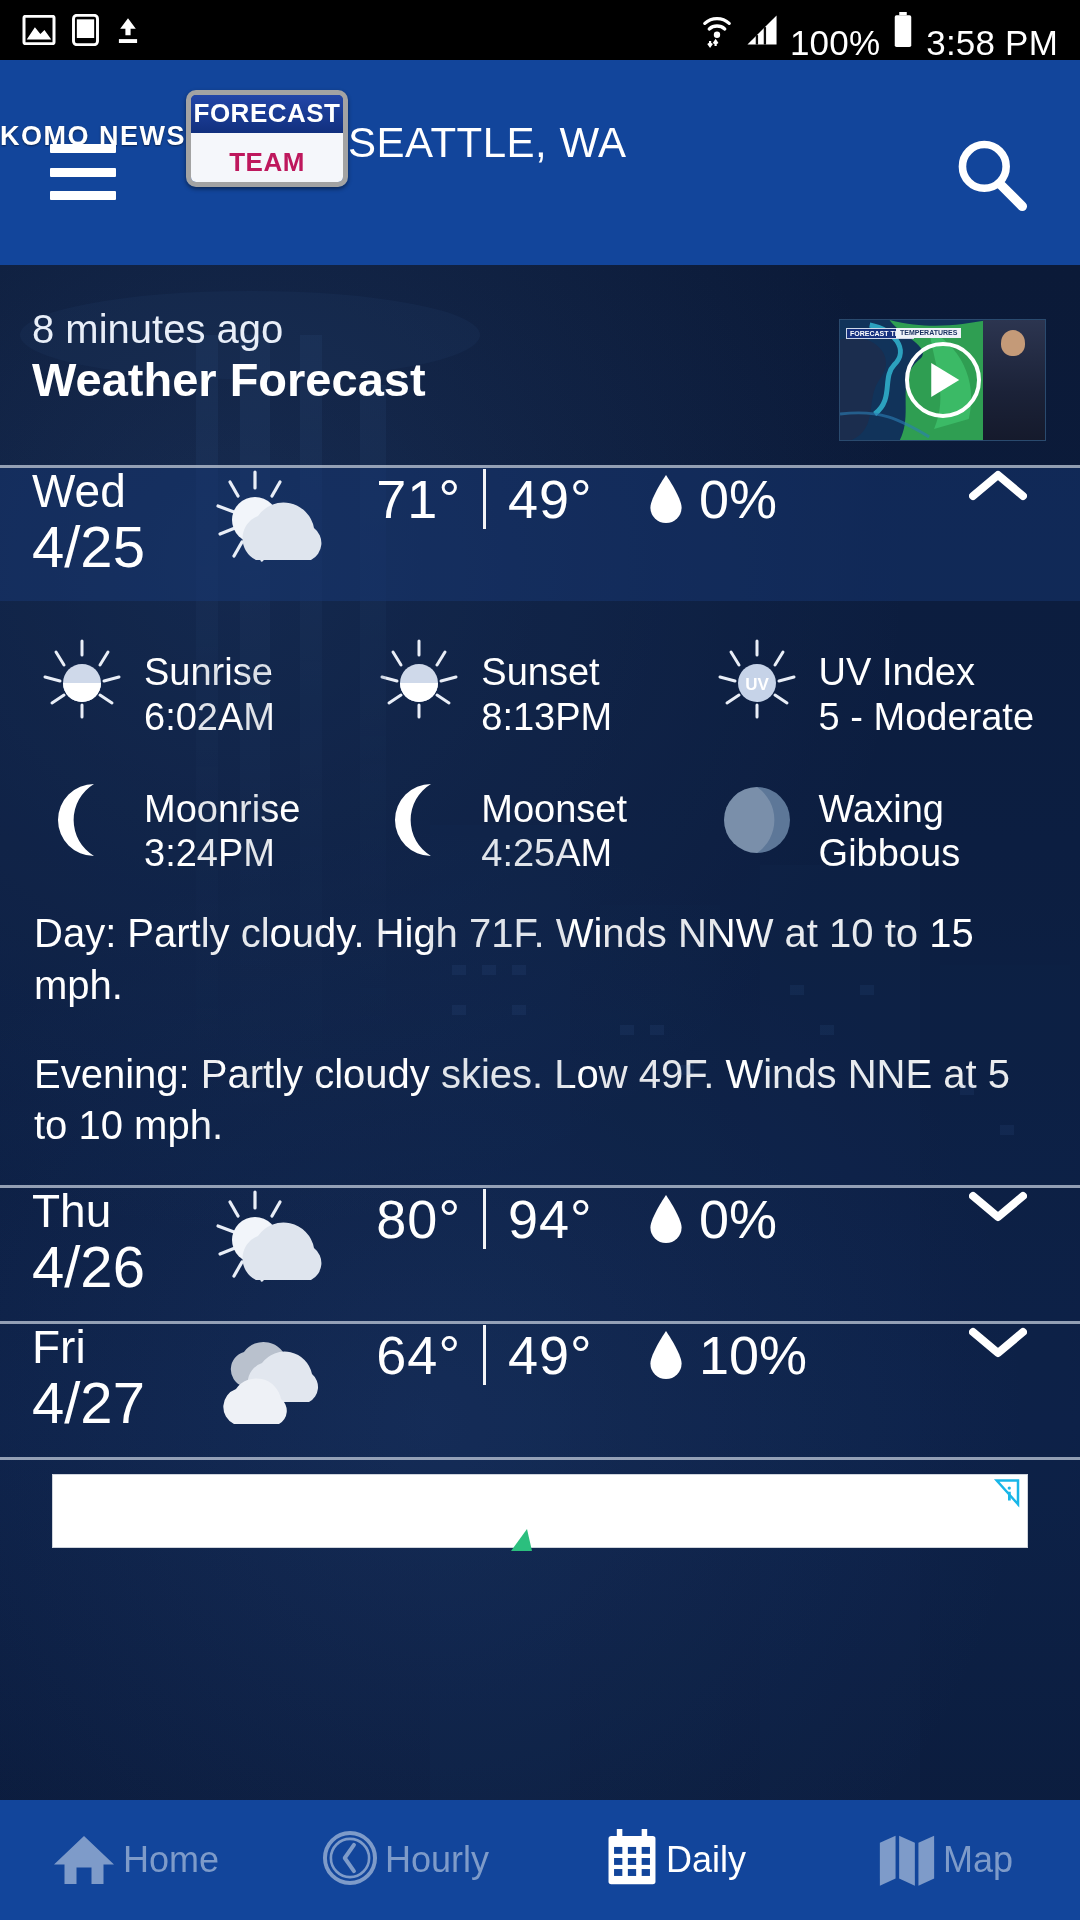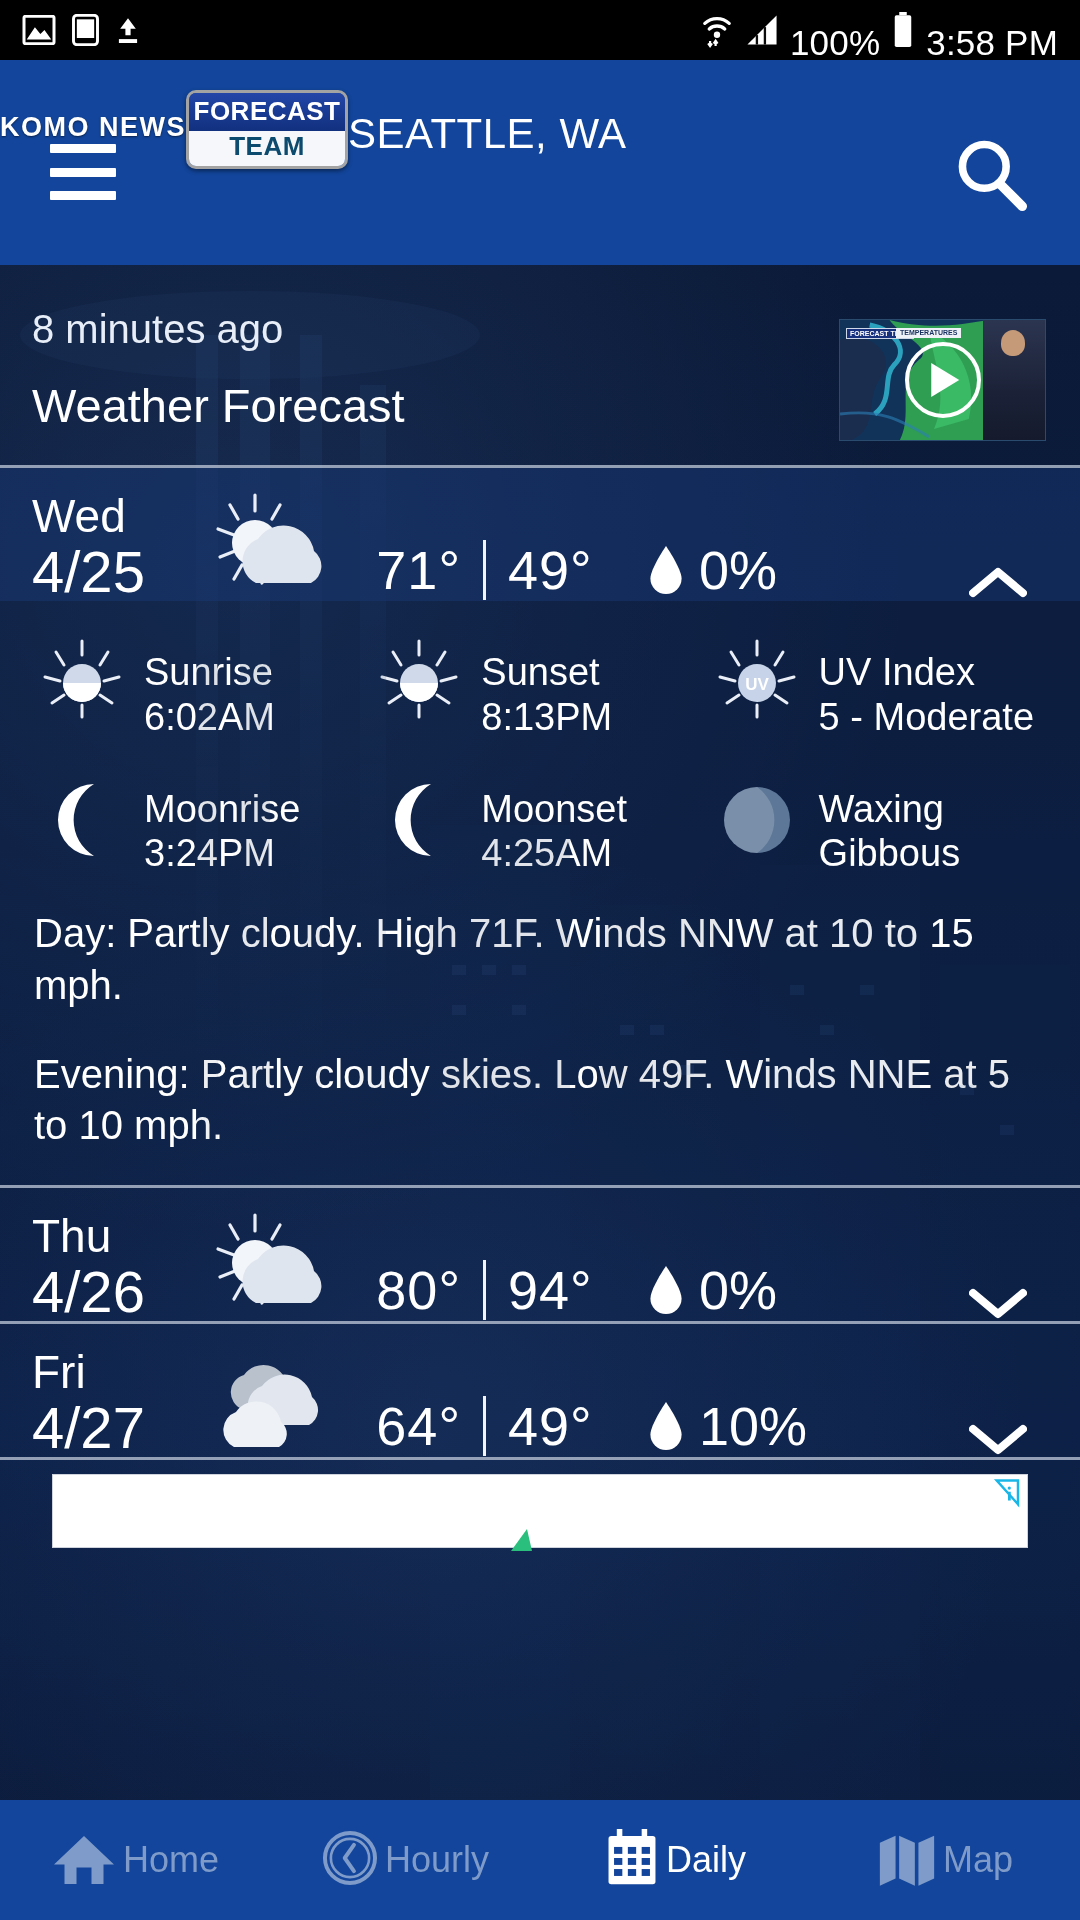--- a/index.html
+++ b/index.html
@@ -36,30 +36,30 @@
     position:absolute; right:52px; top:76px; width:76px; height:76px; cursor:pointer;
   }
   .logo-wrap{
     display:flex; flex-direction:row; align-items:center; padding-top:30px; width:100%;
   }
   .logo-komo{
     font-size:27px; font-weight:bold; letter-spacing:1.5px; color:#fff;
     text-shadow:0 1px 2px rgba(0,0,0,.5); line-height:1; margin-bottom:4px;
   }
   .logo-box{
-    width:162px; border:3px solid #a3a3a3; border-radius:10px; overflow:hidden;
+    width:162px; border:5px solid #a3a3a3; border-radius:10px; overflow:hidden;
     box-shadow:0 2px 4px rgba(0,0,0,.45);
   }
   .logo-forecast{
     background:linear-gradient(#2346a8,#11307e); color:#fff; font-weight:bold;
     font-size:26px; letter-spacing:.5px; text-align:center; padding:3px 0 4px;
   }
   .logo-team{
-    background:#f5f7fb; color:#0c4a6e; font-weight:bold; font-size:26px;
-    letter-spacing:.5px; text-align:center; padding:0 0 4px;
+    background:#f5f7fb; color:#be185d; font-weight:bold; font-size:26px;
+    letter-spacing:.5px; text-align:center; padding:14px 0 4px;
   }
   .city{
     font-size:42px; color:#fff; letter-spacing:.5px; margin-top:9px; font-weight:400;
   }
 
   
   .content{
     position:absolute; top:265px; left:0; right:0; bottom:0;
     background:
       radial-gradient(circle at 22% 18%, rgba(70,110,170,.20), transparent 42%),
@@ -70,21 +70,21 @@
   
   .skyline{ position:absolute; inset:0; opacity:.40; pointer-events:none; }
 
   
   .video-strip{
     position:relative; height:200px; padding:42px 34px 0 32px;
     display:flex; align-items:flex-start;
   }
   .video-text{ flex:1; }
   .video-time{ font-size:40px; color:#e8eef8; font-weight:400; }
-  .video-title{ font-size:47px; color:#fff; font-weight:400; margin-top:26px; }
+  .video-title{ font-size:47px; color:#fff; font-weight:700; margin-top:0; }
   .video-thumb{
     width:207px; height:122px; margin-top:12px; margin-right:0; position:relative;
     background:linear-gradient(120deg,#0d2b46 0%,#14593f 30%,#1c7a4d 55%,#0f3f5e 100%);
     border:1px solid #2a4a6e; overflow:hidden; flex:none;
   }
   .thumb-map{ position:absolute; inset:0; }
   .thumb-anchor{
     position:absolute; right:0; top:0; width:62px; height:100%;
     background:linear-gradient(180deg,#2c3550 0%,#1b2238 60%,#151a2c 100%);
   }
@@ -107,21 +107,21 @@
   }
   .play-tri{
     position:absolute; left:50%; top:50%; transform:translate(-42%,-50%);
     width:0; height:0; border-left:28px solid #fff;
     border-top:17px solid transparent; border-bottom:17px solid transparent;
   }
 
   
   .divider{ height:3px; background:#b9c3d4; opacity:.78; }
   .day-row{
-    position:relative; height:133px; display:flex; align-items:flex-end;
+    position:relative; height:133px; display:flex; align-items:flex-start;
     padding:0 42px 0 32px; cursor:pointer;
   }
   .day-row.open{ background:rgba(22,52,112,.55); }
   .d-date{ width:160px; flex:none; line-height:1.0; }
   .d-day{ font-size:46px; font-weight:400; }
   .d-num{ font-size:58px; font-weight:400; margin-top:4px; }
   .d-icon{ width:150px; flex:none; display:flex; justify-content:center; align-items:center; }
   .d-temps{
     flex:none; width:285px; display:flex; align-items:center; justify-content:center;
     font-size:54px; letter-spacing:1px;

